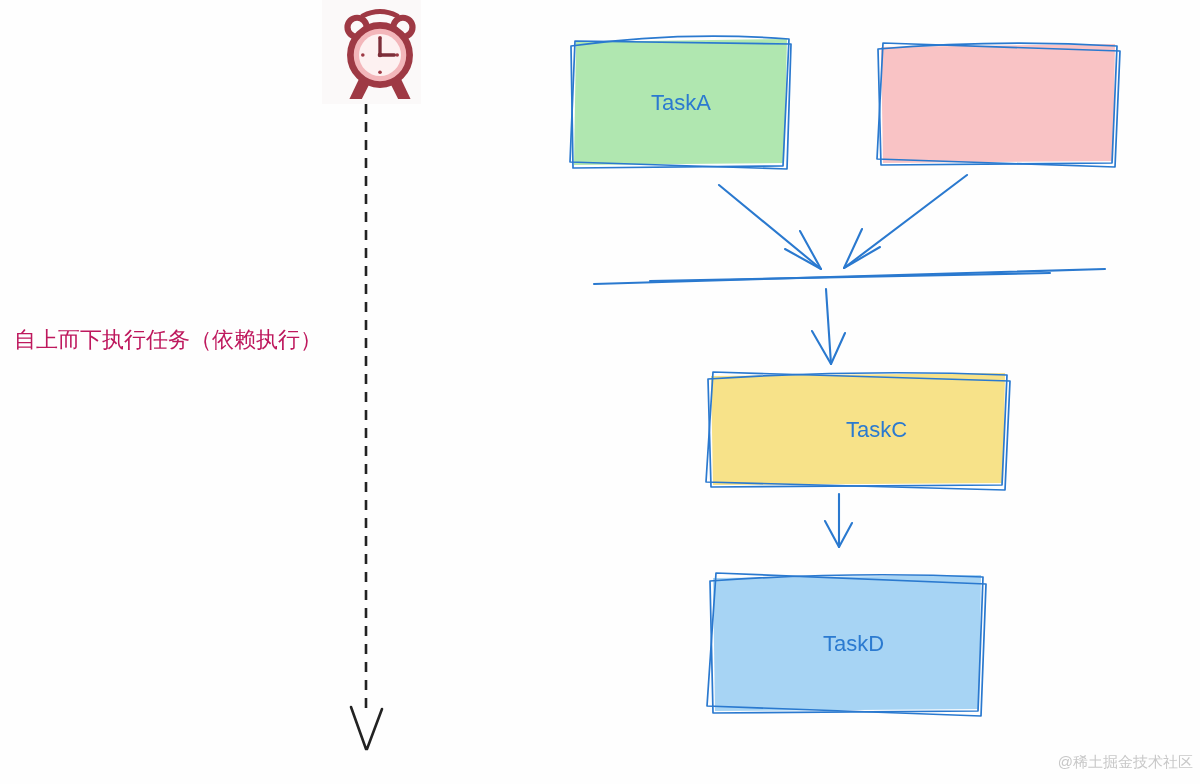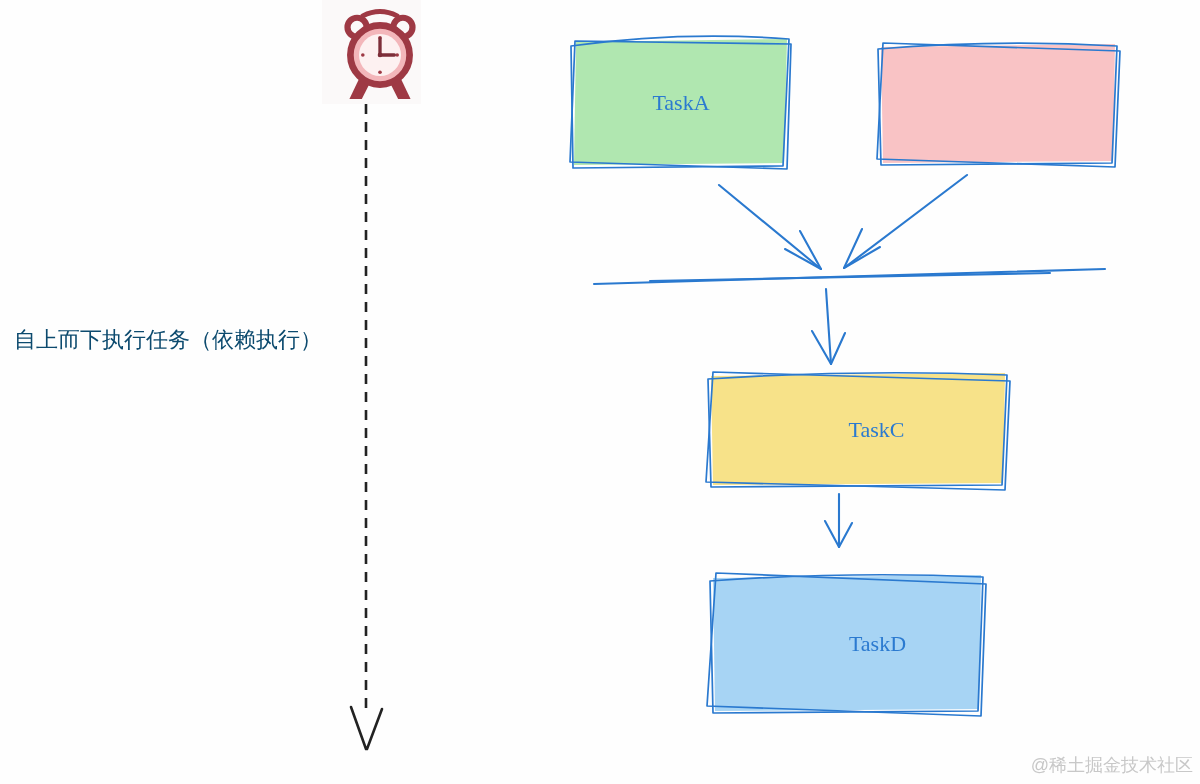--- a/index.html
+++ b/index.html
@@ -16,33 +16,33 @@
     background: #fbf9f9;
   }
   .clock-svg { position: absolute; left: 337px; top: 8px; width: 86px; height: 94px; }
   .scene-svg { position: absolute; left: 0; top: 0; width: 1200px; height: 784px; }
   .sketch { fill: none; stroke-width: 1.7; stroke-linecap: round; stroke-linejoin: round; }
   .arrow  { fill: none; stroke-width: 2.1; stroke-linecap: round; stroke-linejoin: round; }
   .dashline { fill: none; stroke-width: 2.6; stroke-dasharray: 10 8; }
   .dashhead { fill: none; stroke-width: 2.6; stroke-linecap: round; }
   .node-label {
     position: absolute; display: flex; align-items: center; justify-content: center;
-    font-size: 22px; color: #2b7ad0; pointer-events: none; font-family: Liberation Serif, serif;
+    font-size: 22px; color: #2b7ad0; pointer-events: none;
   }
   .lbl-a { left: 572px; top: 38px;  width: 218px; height: 130px; }
   .lbl-b { left: 878px; top: 43px;  width: 240px; height: 122px; }
   .lbl-c { left: 708px; top: 372px; width: 337px; height: 115px; }
-  .lbl-d { left: 710px; top: 574px; width: 287px; height: 139px; padding-left: 24px; }
+  .lbl-d { left: 710px; top: 574px; width: 287px; height: 139px; }
   .timeline-label {
     position: absolute; left: 14px; top: 325px;
-    font-size: 22px; color: #0c4a6e; white-space: nowrap;
+    font-size: 22px; color: #be185d; white-space: nowrap;
   }
   .watermark {
     position: absolute; right: 7px; top: 753px;
-    font-size: 18px; color: #c8c8c8; white-space: nowrap;
+    font-size: 15px; color: #c8c8c8; white-space: nowrap;
   }
 </style>
 </head>
 <body>
 
 <div class="canvas">
 
   <div class="clock-backdrop"></div>
 
   <svg class="clock-svg" viewBox="0 0 90 98" aria-hidden="true">

